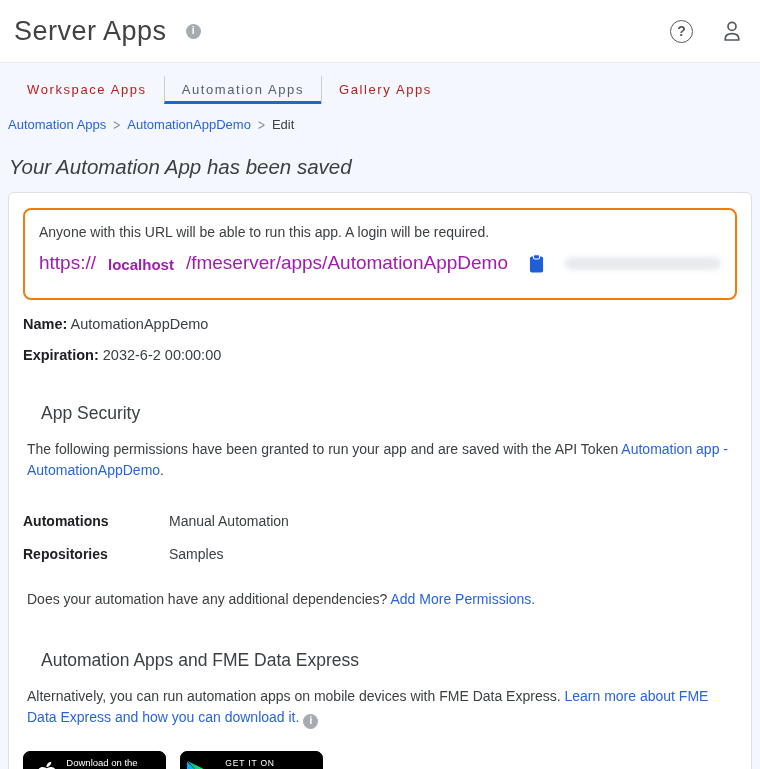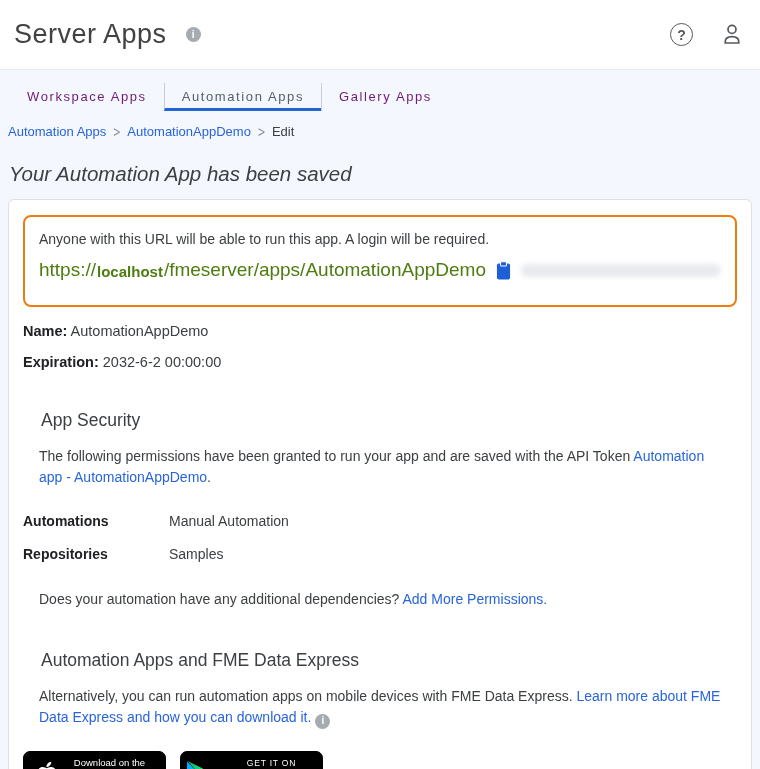--- a/index.html
+++ b/index.html
@@ -5,42 +5,42 @@
   * { box-sizing: border-box; }
   html,body { margin:0; padding:0; }
   body {
     width: 760px; height: 769px; overflow: hidden;
     background: #f4f7fd;
     font-family: "Liberation Sans", sans-serif;
     color: #3c4043;
   }
   
   .header {
-    background:#fff; height:70px; border-bottom:1px solid #e9e9e9;
+    background:#fff; height:63px; border-bottom:1px solid #e9e9e9;
     display:flex; align-items:center; padding:0 16px 0 14px;
   }
   .app-title { font-size:27px; font-weight:400; color:#424242; letter-spacing:.5px; margin:0; }
   .info-dot {
     width:15px; height:15px; border-radius:50%; background:#a6abb1;
     color:#fff; font-size:10px; font-weight:bold; font-style:normal;
     display:inline-flex; align-items:center; justify-content:center;
     margin-left:19px; line-height:1;
   }
   .header-right { margin-left:auto; display:flex; align-items:center; gap:27px; }
   .help-circle {
     width:23px; height:23px; border:1.8px solid #55595e; border-radius:50%;
     color:#55595e; font-size:14px; font-weight:bold;
     display:flex; align-items:center; justify-content:center; cursor:pointer;
   }
   .user-svg { display:block; cursor:pointer; }
 
   
   .tabs { display:flex; margin:13px 0 0 10px; }
   .tab {
-    font-size:13px; letter-spacing:1.6px; color:#701a75;
+    font-size:13px; letter-spacing:1.6px; color:#b91c1c;
     padding:6px 17px 7px; cursor:pointer; white-space:nowrap;
   }
   .tab + .tab { border-left:1px solid #c9ced3; }
   .tab.active { color:#55606b; border-bottom:3px solid #2264d1; padding-bottom:4px; }
 
   
   .breadcrumb { display:flex; align-items:center; gap:7px; margin:13px 0 0 8px; font-size:13px; }
   .crumb-link { color:#2864dc; cursor:pointer; text-decoration:none; }
   .crumb-sep { color:#80868b; font-size:12px; transform:scaleY(1.25); display:inline-block; }
   .crumb-current { color:#3c4043; }
@@ -50,56 +50,56 @@
 
   
   .card {
     margin:0 8px; background:#fff; border:1px solid #dcdfe3; border-radius:6px;
     padding:15px 14px 20px; min-height:577px;
   }
 
   
   .url-box { border:2px solid #ee7d11; border-radius:8px; padding:12px 14px 24px; }
   .url-note { font-size:14px; color:#3c4043; margin:2px 0 12px; }
-  .url-line { display:flex; align-items:center; font-size:19px; color:#4d7c0f; }
+  .url-line { display:flex; align-items:center; font-size:19px; color:#a21caf;gap:11px; }
   .url-host { font-size:15px; font-weight:600; filter:blur(.7px); margin:0 1px; padding-top:2px; }
   .copy-btn { background:none; border:none; padding:0; margin:0 10px 0 10px; cursor:pointer; display:flex; }
   .url-smudge {
     flex:1; max-width:238px; height:13px; background:#e8eaee;
     border-radius:7px; filter:blur(2.5px);
   }
 
   
   .detail-line { font-size:14.5px; margin:15px 0 0 0; }
   .detail-line b { color:#202124; }
   .details { margin-top:16px; }
 
   
   .section-h { font-size:17.5px; font-weight:400; color:#3c4043; margin:40px 18px 0; }
-  .para { font-size:14px; line-height:21px; margin:15px 16px 0; max-width:716px; }
+  .para { font-size:14px; line-height:21px; margin:15px 4px 0; max-width:716px; }
   .link { color:#2864dc; cursor:pointer; text-decoration:none; }
 
   
-  .perm-table { margin-top:25px; }
+  .perm-table { margin-top:32px; }
   .perm-row { display:flex; font-size:14px; margin-bottom:17px; }
   .perm-label { width:146px; font-weight:bold; color:#202124; }
 
   .deps { margin-top:27px; }
 
   .inline-info { margin-left:4px; position:relative; top:2px; }
 
   
   .badges { display:flex; gap:14px; margin-top:23px; }
   .store-badge {
     width:143px; height:43px; background:#000; border-radius:7px;
     display:flex; align-items:center; justify-content:center; gap:9px;
     color:#fff; cursor:pointer; border:1px solid #000;
   }
   .badge-text { display:flex; flex-direction:column; line-height:1.05; }
-  .badge-small { font-size:9.5px;text-align:center; }
+  .badge-small { font-size:9.5px; }
   .badge-small.gp { font-size:8.5px; letter-spacing:.8px;padding-left:8px; }
   .badge-big { font-size:19px; letter-spacing:.2px; }
   .badge-big.gp { font-size:18px; }
 </style>
 </head>
 <body>
 
 <div class="header">
   <h1 class="app-title">Server Apps</h1>
   <i class="info-dot">i</i>

